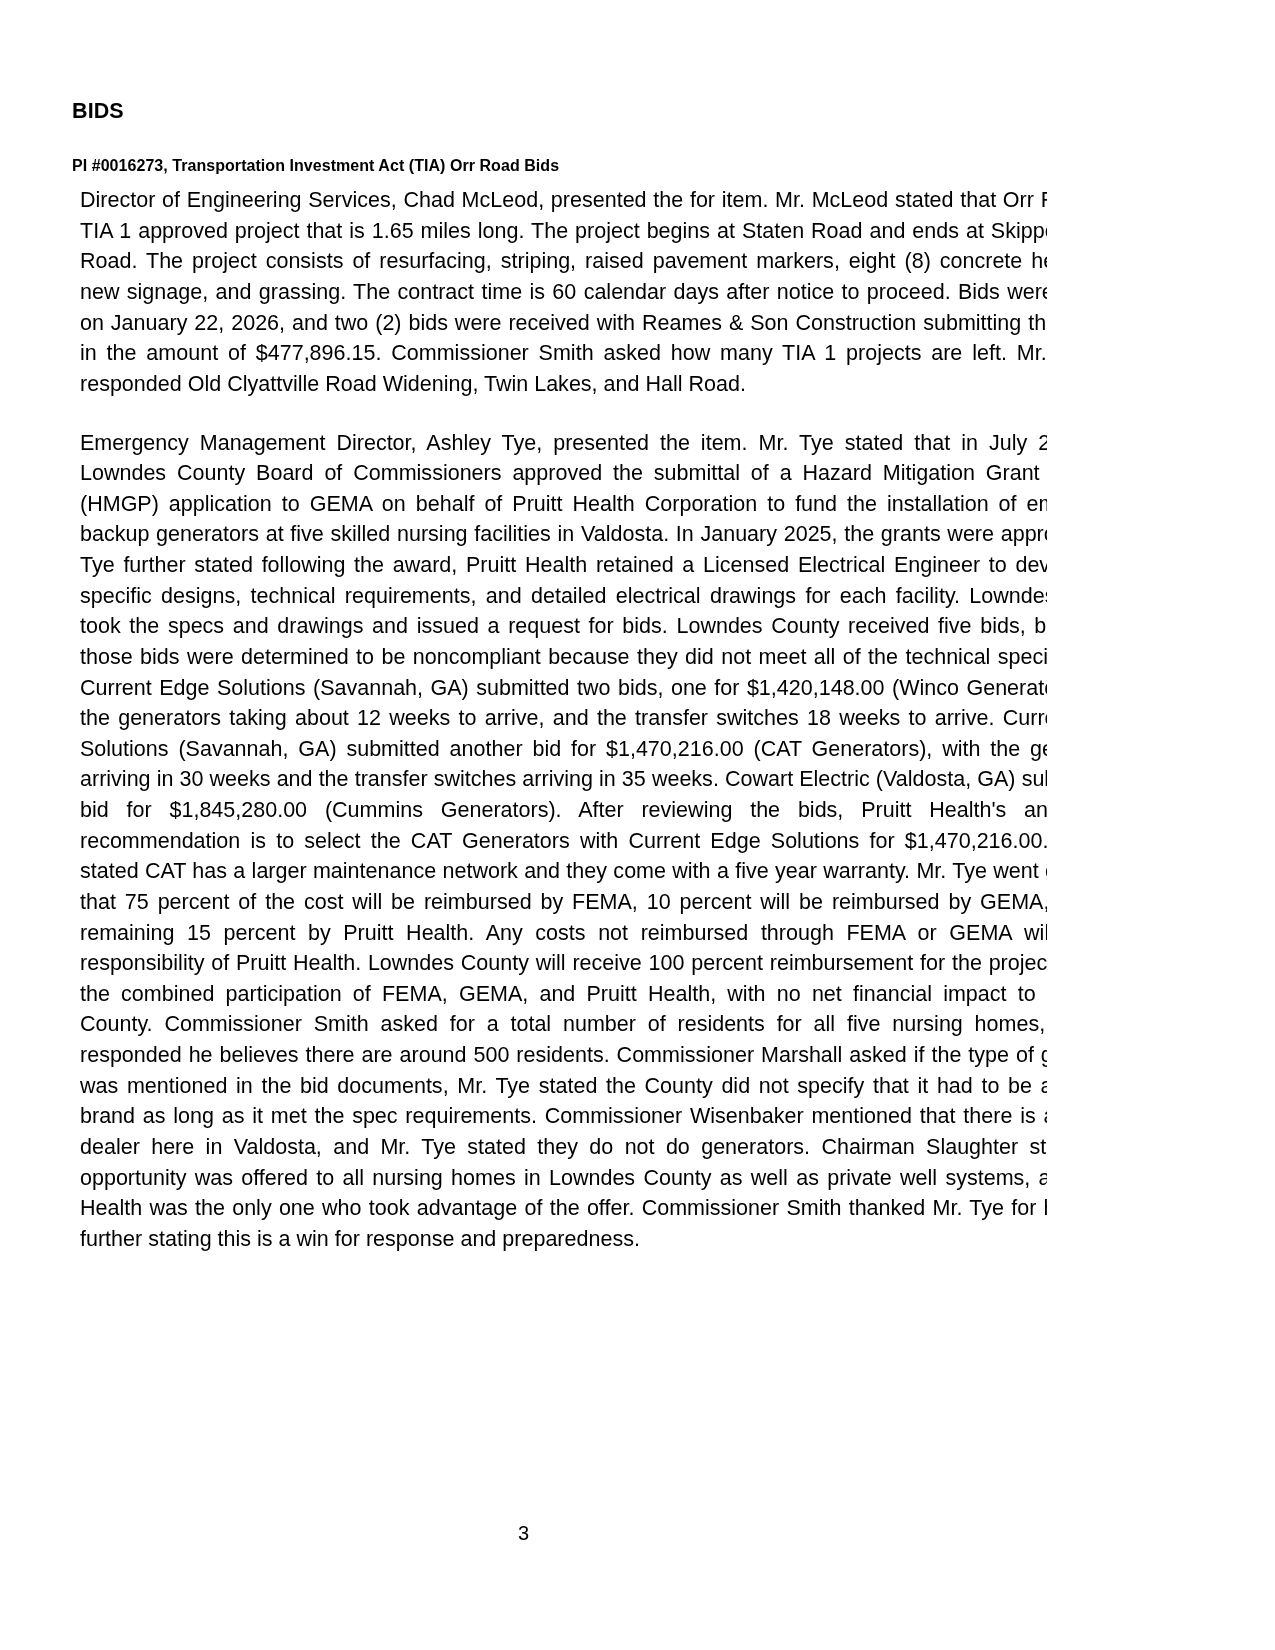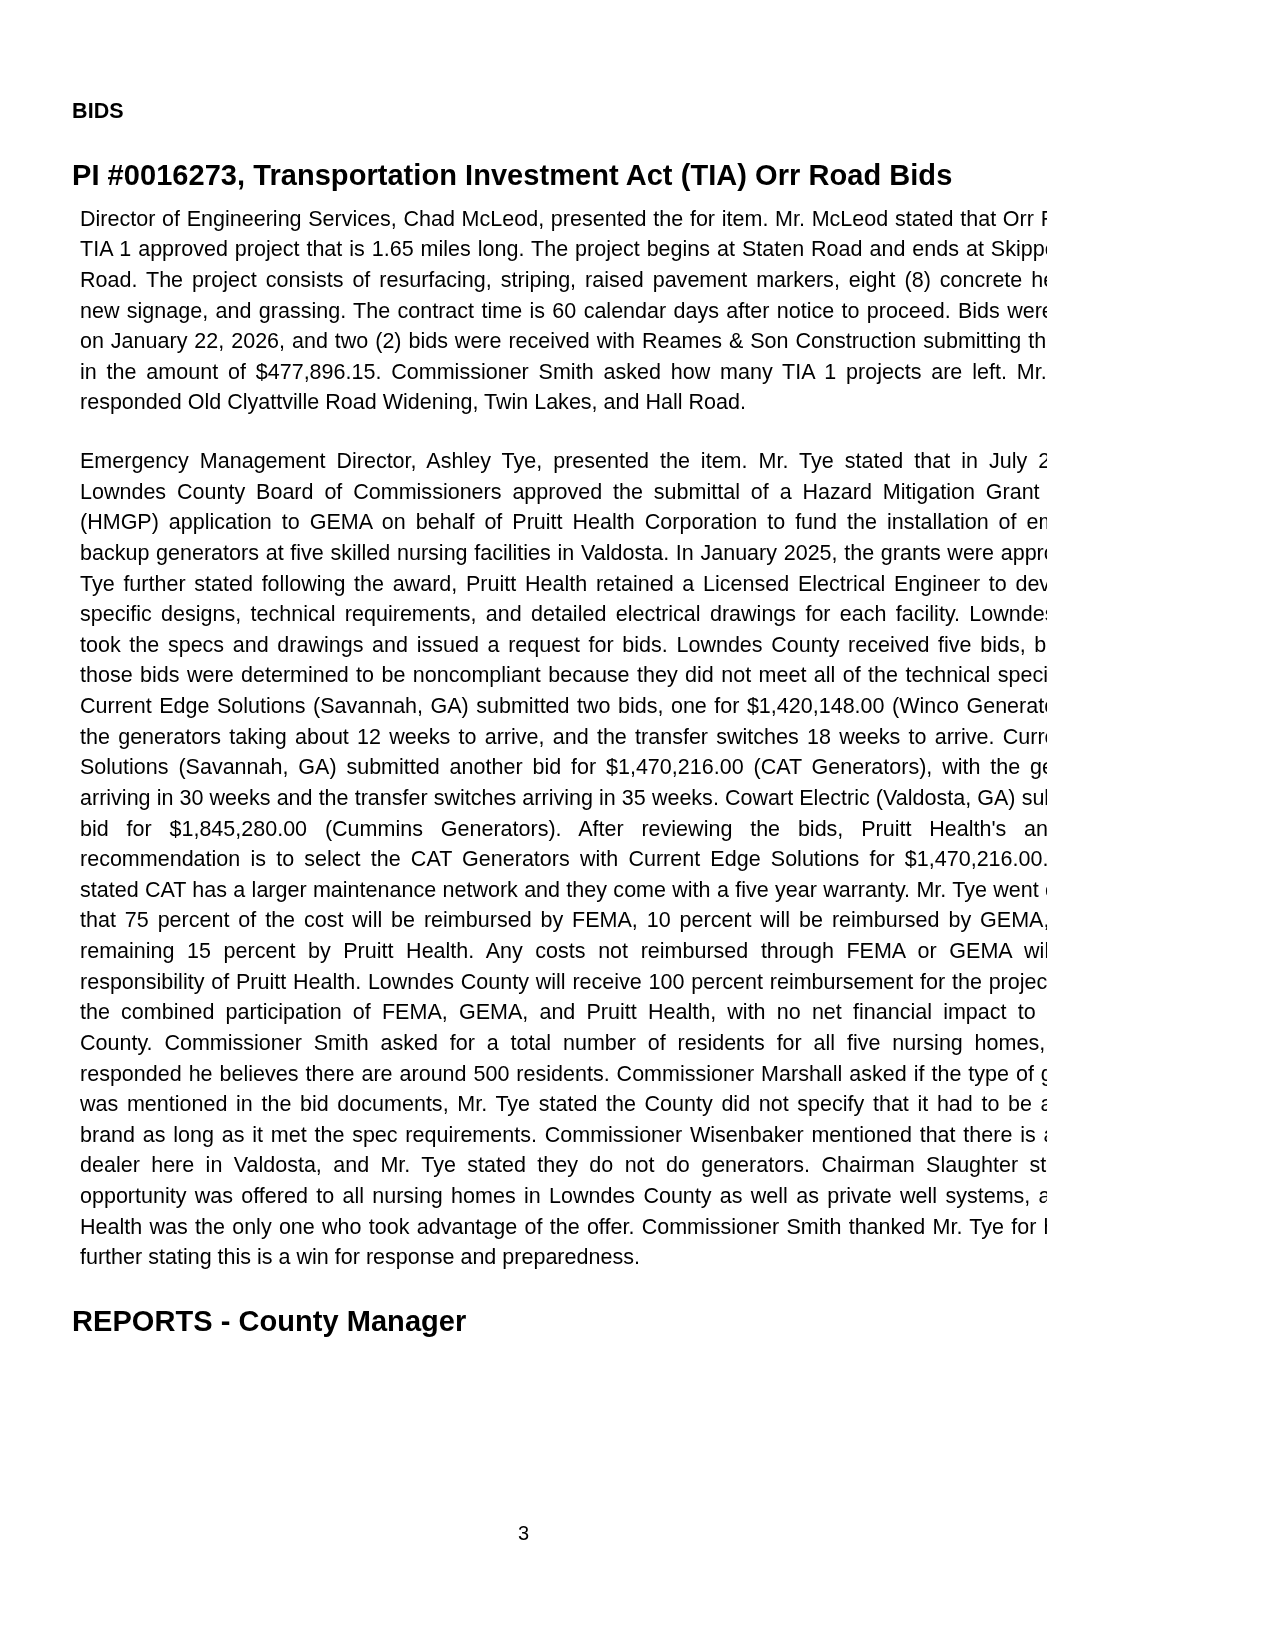--- a/index.html
+++ b/index.html
@@ -29,21 +29,21 @@
   }
   .section-heading {
     font-size: 21.5px;
     font-weight: bold;
     line-height: 1.42;
     margin: 0 0 26px 0;
     text-align: left;
     letter-spacing: 0.1px;
   }
   .item-heading {
-    font-size: 29px;
+    font-size: 16px;
     font-weight: bold;
     line-height: 1.42;
     margin: 0;
     text-align: justify;
     text-justify: inter-word;
     letter-spacing: 0.05px;
   }
   .item-heading.justified-multiline {
     text-align: justify;
   }
@@ -93,20 +93,19 @@
     <div class="block">
       <div class="item-heading">PI #0016273, Transportation Investment Act (TIA) Orr Road Bids</div>
       <p class="body-para">Director of Engineering Services, Chad McLeod, presented the for item. Mr. McLeod stated that Orr Road is a TIA 1 approved project that is 1.65 miles long. The project begins at Staten Road and ends at Skipper Bridge Road. The project consists of resurfacing, striping, raised pavement markers, eight (8) concrete headwalls, new signage, and grassing. The contract time is 60 calendar days after notice to proceed. Bids were opened on January 22, 2026, and two (2) bids were received with Reames &amp; Son Construction submitting the low bid in the amount of $477,896.15. Commissioner Smith asked how many TIA 1 projects are left. Mr. McLeod responded Old Clyattville Road Widening, Twin Lakes, and Hall Road.</p>
     </div>
 
     <div class="block">
       <p class="body-para">Emergency Management Director, Ashley Tye, presented the item. Mr. Tye stated that in July 2019, the Lowndes County Board of Commissioners approved the submittal of a Hazard Mitigation Grant Program (HMGP) application to GEMA on behalf of Pruitt Health Corporation to fund the installation of emergency backup generators at five skilled nursing facilities in Valdosta. In January 2025, the grants were approved. Mr. Tye further stated following the award, Pruitt Health retained a Licensed Electrical Engineer to develop site specific designs, technical requirements, and detailed electrical drawings for each facility. Lowndes County took the specs and drawings and issued a request for bids. Lowndes County received five bids, but two of those bids were determined to be noncompliant because they did not meet all of the technical specifications. Current Edge Solutions (Savannah, GA) submitted two bids, one for $1,420,148.00 (Winco Generators), with the generators taking about 12 weeks to arrive, and the transfer switches 18 weeks to arrive. Current Edge Solutions (Savannah, GA) submitted another bid for $1,470,216.00 (CAT Generators), with the generators arriving in 30 weeks and the transfer switches arriving in 35 weeks. Cowart Electric (Valdosta, GA) submitted a bid for $1,845,280.00 (Cummins Generators). After reviewing the bids, Pruitt Health's and staff's recommendation is to select the CAT Generators with Current Edge Solutions for $1,470,216.00. Mr. Tye stated CAT has a larger maintenance network and they come with a five year warranty. Mr. Tye went on to say that 75 percent of the cost will be reimbursed by FEMA, 10 percent will be reimbursed by GEMA, and the remaining 15 percent by Pruitt Health. Any costs not reimbursed through FEMA or GEMA will be the responsibility of Pruitt Health. Lowndes County will receive 100 percent reimbursement for the project through the combined participation of FEMA, GEMA, and Pruitt Health, with no net financial impact to Lowndes County. Commissioner Smith asked for a total number of residents for all five nursing homes, Mr. Tye responded he believes there are around 500 residents. Commissioner Marshall asked if the type of generator was mentioned in the bid documents, Mr. Tye stated the County did not specify that it had to be a specific brand as long as it met the spec requirements. Commissioner Wisenbaker mentioned that there is a Yancey dealer here in Valdosta, and Mr. Tye stated they do not do generators. Chairman Slaughter stated this opportunity was offered to all nursing homes in Lowndes County as well as private well systems, and Pruitt Health was the only one who took advantage of the offer. Commissioner Smith thanked Mr. Tye for his effort, further stating this is a win for response and preparedness.</p>
     </div>
 
     <div class="block">
-      <div class="item-heading">REPORTS - County Manager</div>
     </div>
 
   </div>
 
   <div class="page-number">3</div>
 
 </div>
 
 </body></html>

